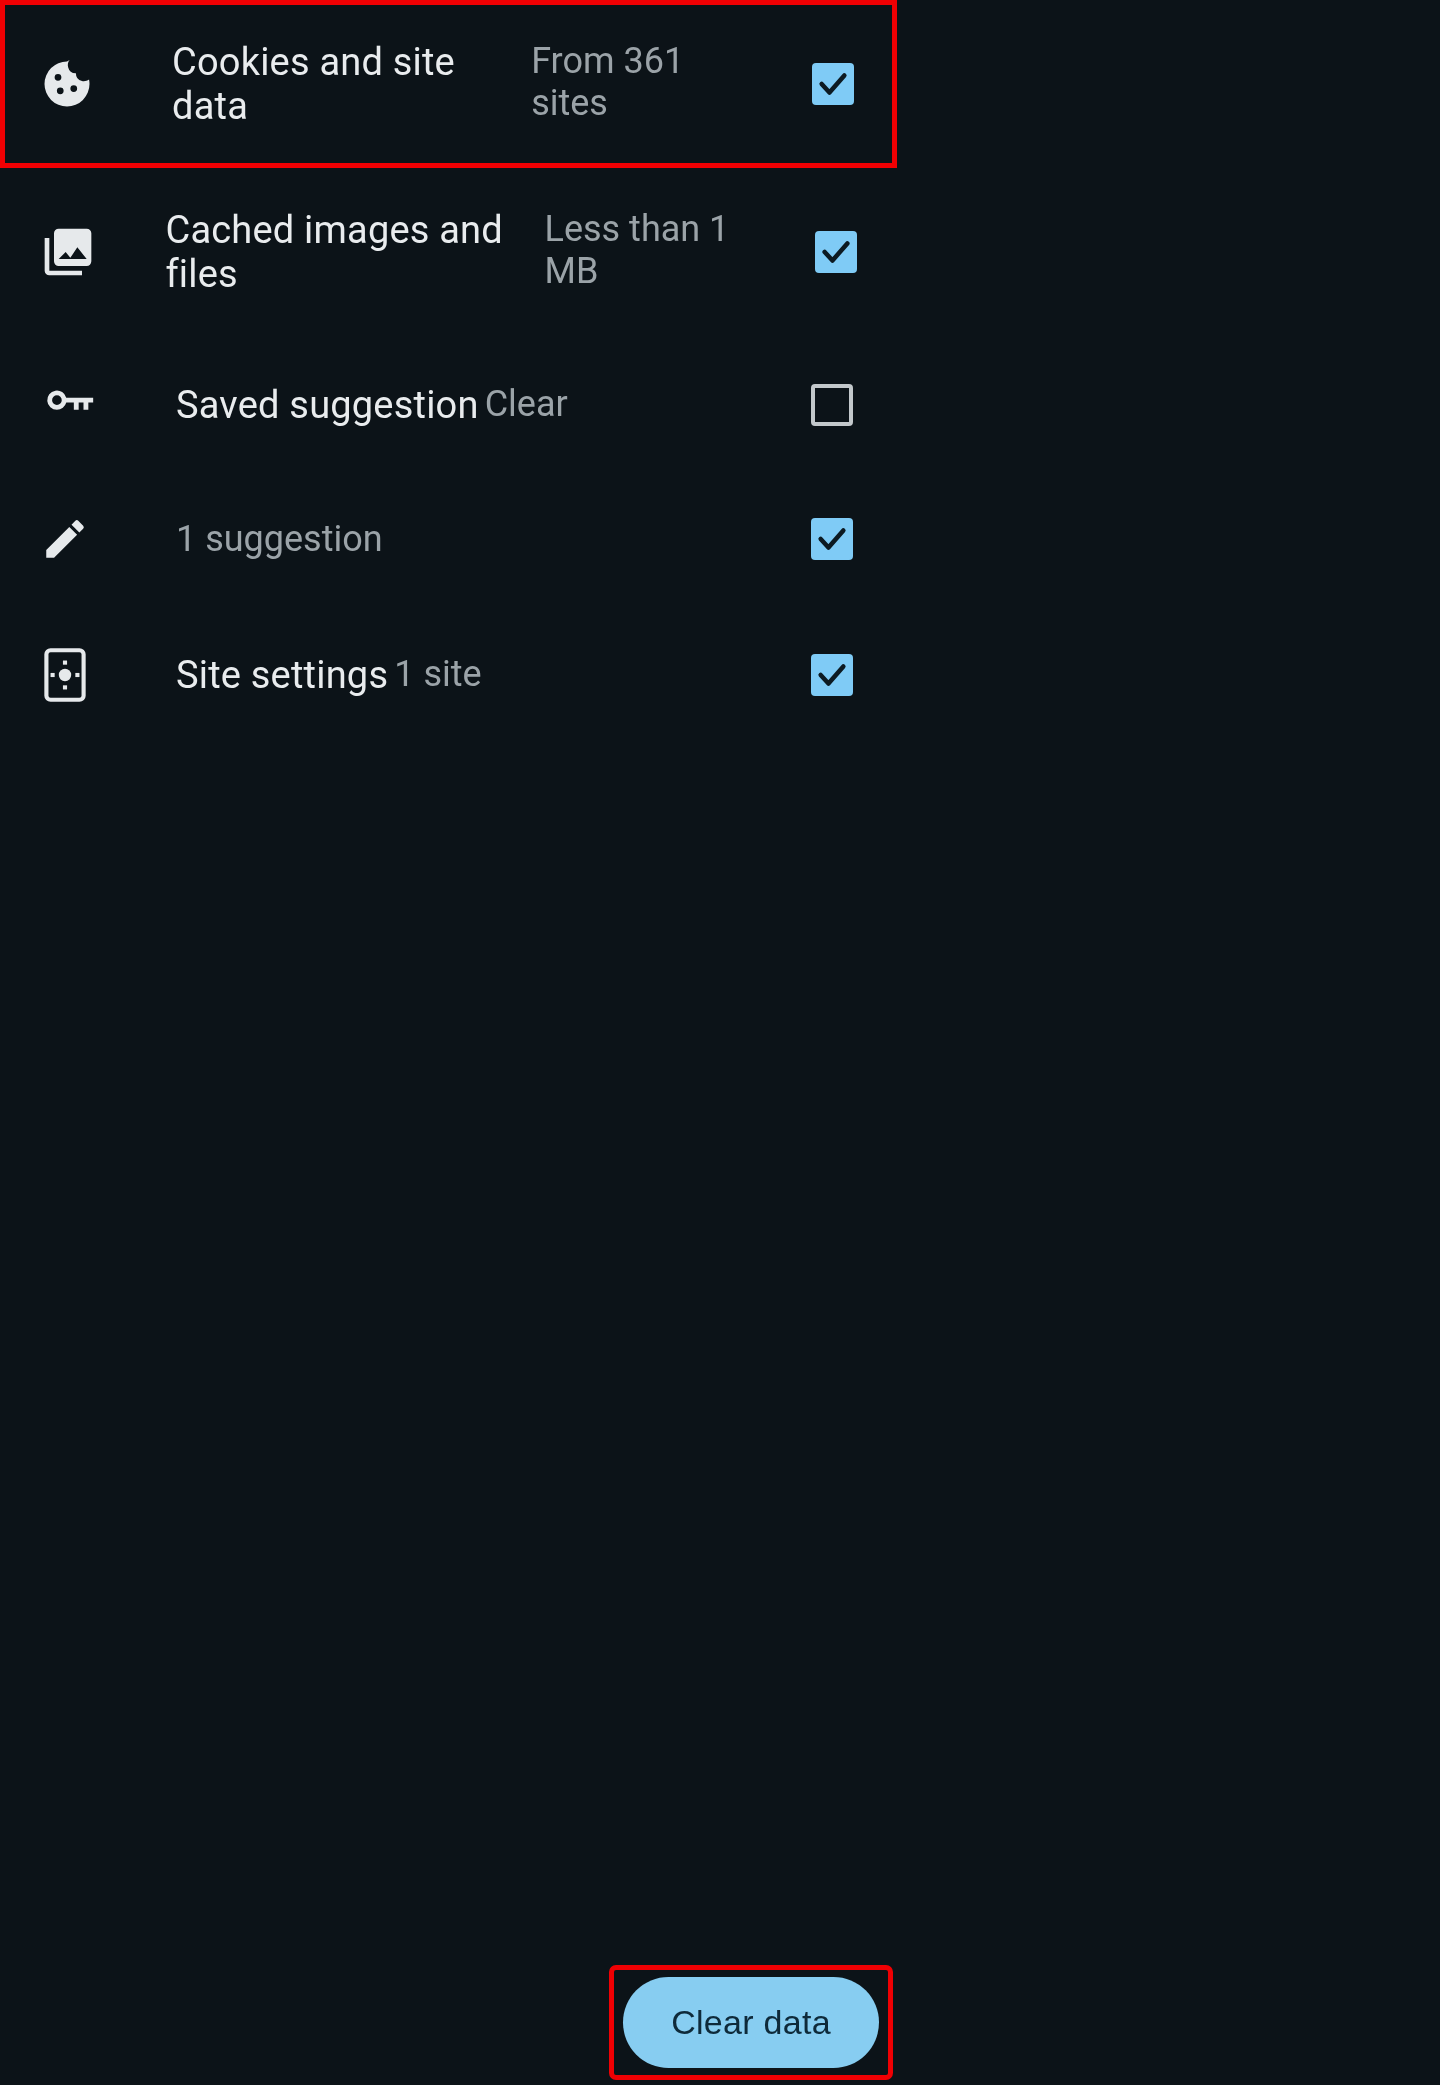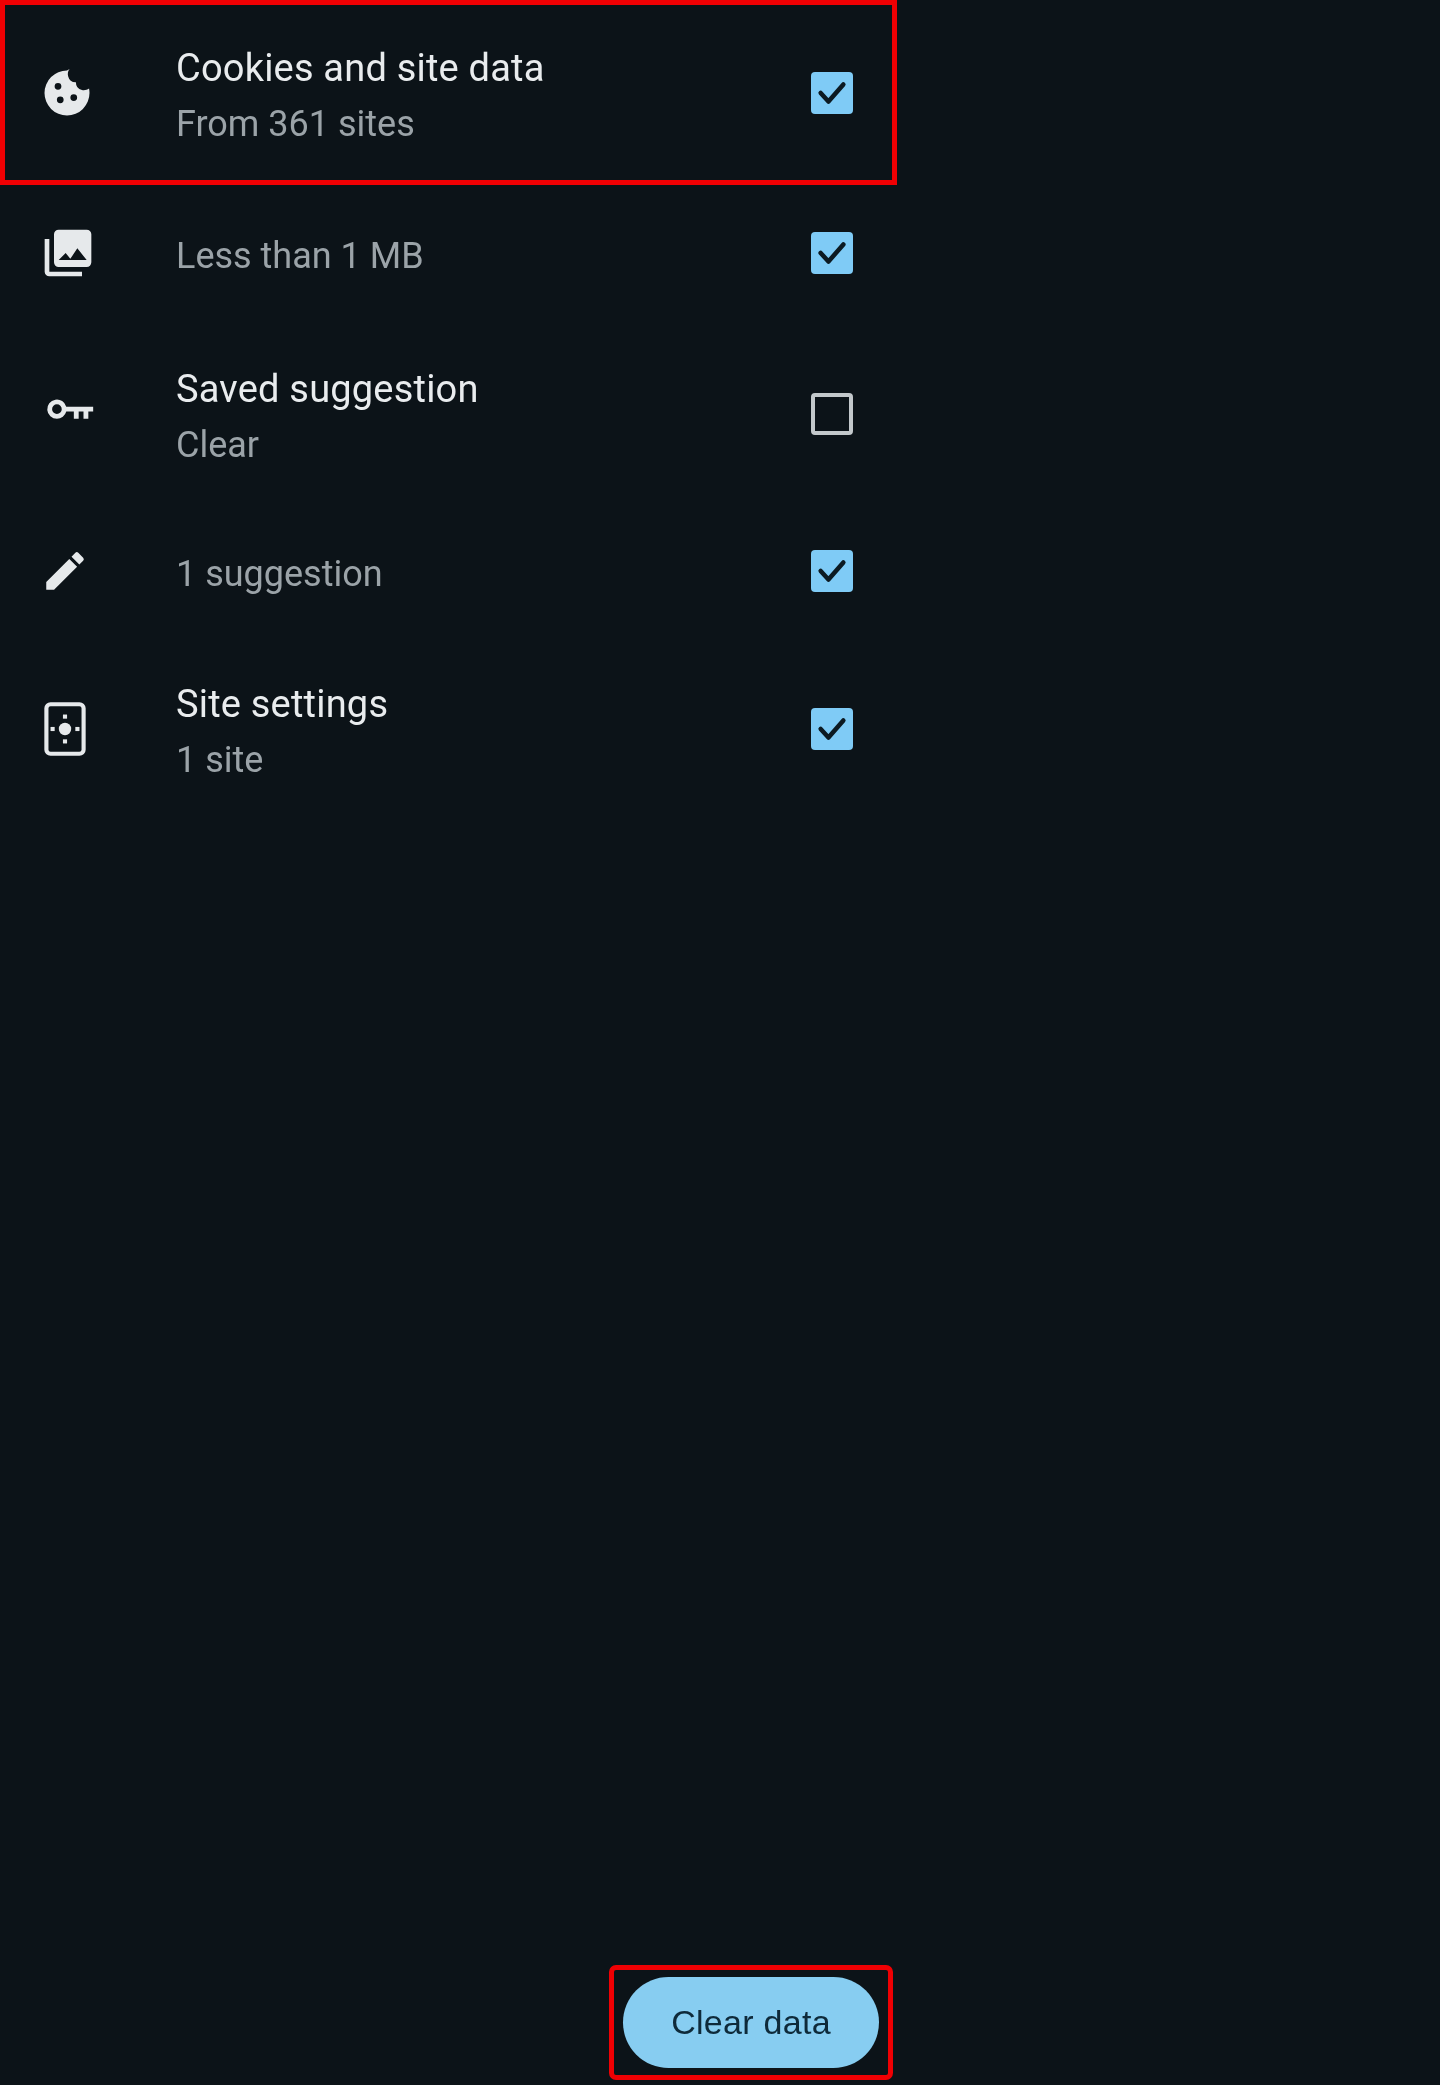--- a/index.html
+++ b/index.html
@@ -29,23 +29,21 @@
   .icon-cell {
     width: 96px;
     display: flex;
     justify-content: flex-start;
     align-items: center;
   }
   .icon-cell svg { display: block; }
   .text-cell {
     flex: 1 1 auto;
     display: flex;
-    flex-direction: column;
-    gap: 13px;
-    margin-top: 6px;
+    gap: 6px;
   }
   .title {
     font-size: 38px;
     font-weight: 400;
     color: #e9ecee;
     letter-spacing: 0.2px;
   }
   .subtitle {
     font-size: 36px;
     font-weight: 400;
@@ -118,20 +116,21 @@
     </div>
   </div>
 
   <div class="row">
     <div class="icon-cell">
       <svg width="56" height="56" viewBox="0 0 24 24" fill="#e6e9eb">
           <path d="M22 16V4a2 2 0 0 0-2-2H8a2 2 0 0 0-2 2v12a2 2 0 0 0 2 2h12a2 2 0 0 0 2-2zM11 12l2 2.5L16 10l4 5H8l3-3zM4 6H2v14a2 2 0 0 0 2 2h14v-2H4V6z"></path>
         </svg>
     </div>
     <div class="text-cell">
+      <div class="title">Cached images and files</div>
       <div class="subtitle">Less than 1 MB</div>
     </div>
     <div class="check-cell">
       <div class="checkbox checked">
         <svg width="34" height="34" viewBox="0 0 24 24" fill="none" stroke="#0c1a22" stroke-width="3.2" stroke-linecap="round" stroke-linejoin="round">
             <polyline points="4 12 9.5 18 20 6"></polyline>
           </svg>
       </div>
     </div>
   </div>

